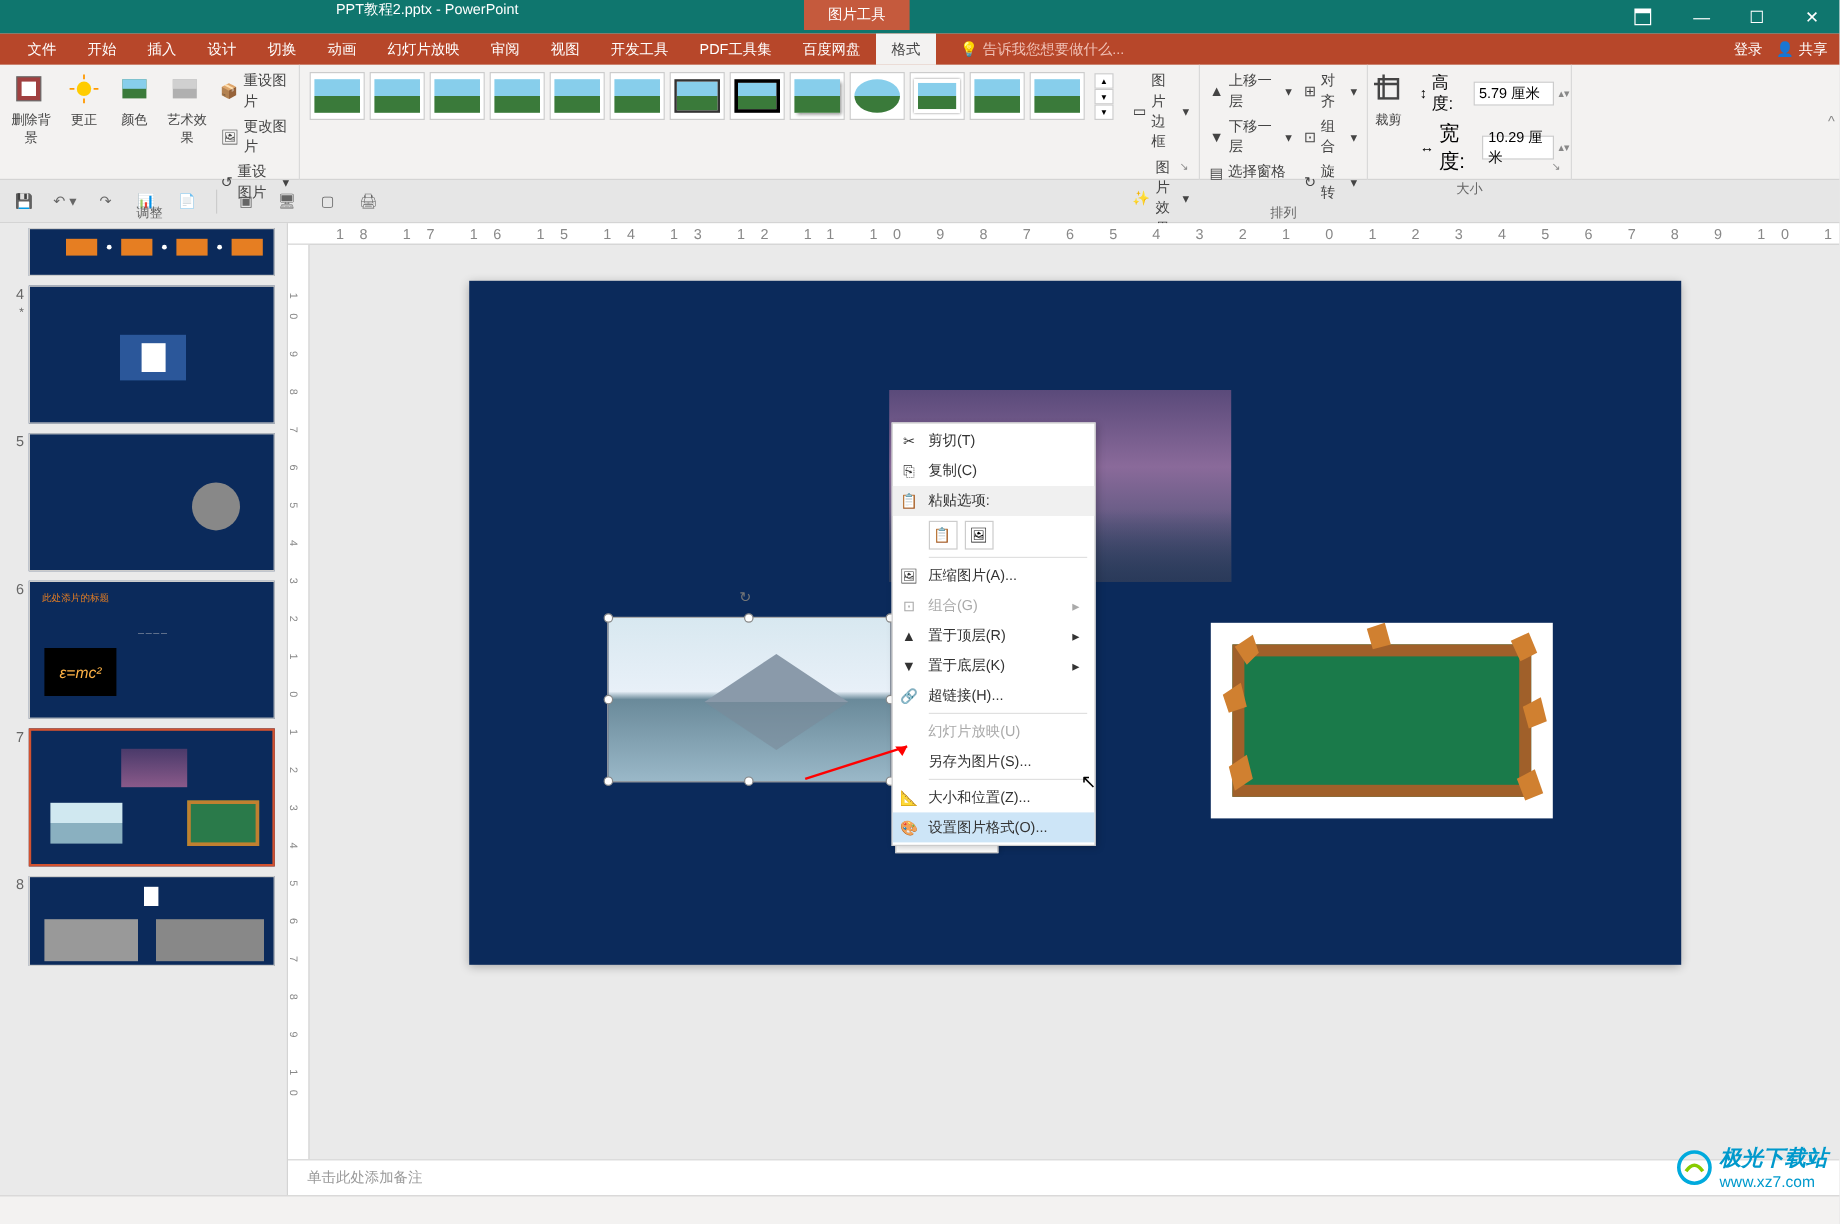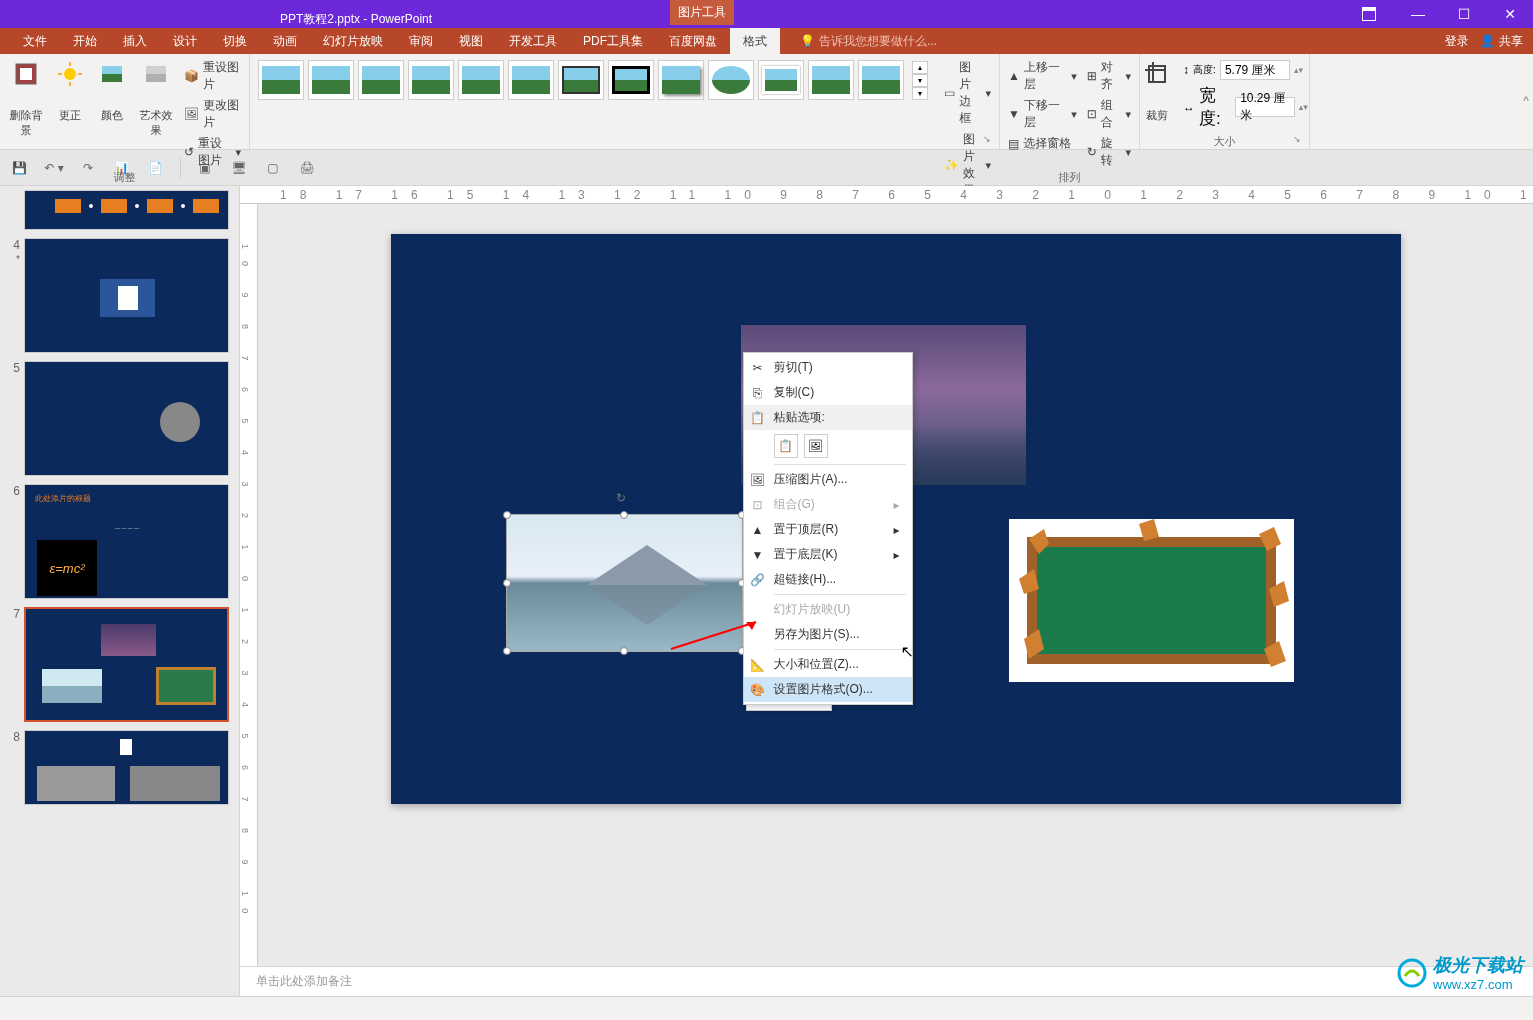--- a/index.html
+++ b/index.html
@@ -1,32 +1,32 @@
 <!DOCTYPE html>
 <html><head>
 <meta charset="utf-8">
 <style>
 *{margin:0;padding:0;box-sizing:border-box;font-family:"Microsoft YaHei",sans-serif;font-size:12px;user-select:none}
 body{background:#e6e6e6;overflow:hidden;width:1533px;height:1020px;position:relative}
-.titlebar{height:28px;background:#6d28d9;display:flex;align-items:flex-end;color:#fff}
+.titlebar{height:28px;background:#0f766e;display:flex;align-items:flex-start;color:#fff}
 .titlebar .title{margin-left:280px;font-size:12px}
-.titlebar .ctx-tab{position:absolute;left:670px;top:0;background:#c55a3d;padding:4px 8px;font-size:12px}
+.titlebar .ctx-tab{position:absolute;left:670px;top:0;background:#c55a3d;padding:4px 20px;font-size:12px}
 .titlebar .win-controls{margin-left:auto;display:flex;align-items:center;gap:0}
 .titlebar .win-btn{width:46px;height:28px;display:flex;align-items:center;justify-content:center;color:#fff;font-size:14px}
 .titlebar .icon-box{display:inline-block;width:14px;height:14px;border:1px solid #fff;margin-right:6px}
 .ribbon-tabs{height:26px;background:#b7472a;display:flex;align-items:center;color:#fff;padding-left:10px;position:relative}
 .ribbon-tabs .tab{padding:0 13px;height:26px;line-height:26px;font-size:12px}
 .ribbon-tabs .tab.active{background:#f3f2f1;color:#444}
 .ribbon-tabs .tell-me{margin-left:20px;color:#f0c0b5;display:flex;align-items:center;gap:4px}
 .ribbon-tabs .right-area{position:absolute;right:10px;display:flex;align-items:center;gap:12px;color:#fff}
 .ribbon{height:96px;background:#f3f2f1;border-bottom:1px solid #d4d4d4;display:flex;position:relative}
 .ribbon-group{display:flex;flex-direction:column;align-items:center;border-right:1px solid #d9d9d9;padding:2px 4px;height:96px}
 .ribbon-group .group-content{flex:1;display:flex;align-items:flex-start;gap:2px}
 .ribbon-group .group-label{font-size:11px;color:#666;padding-bottom:2px}
-.big-btn{display:flex;flex-direction:column;align-items:center;padding:2px 4px;gap:18px;cursor:pointer}
+.big-btn{display:flex;flex-direction:column;padding:2px 4px;gap:2px;cursor:pointer}
 .big-btn .icon{width:32px;height:32px;display:flex;align-items:center;justify-content:center}
 .big-btn .label{font-size:11px;color:#444;text-align:center}
 .small-btn-row{display:flex;flex-direction:column;gap:2px;padding-top:2px}
 .small-btn{display:flex;align-items:center;gap:4px;padding:1px 4px;font-size:11px;color:#444;cursor:pointer}
 .style-gallery{display:flex;gap:4px;align-items:center;padding:4px;flex-wrap:nowrap}
 .style-item{width:46px;height:40px;border:1px solid #ccc;display:flex;align-items:center;justify-content:center;cursor:pointer;background:#fff}
 .style-thumb{width:38px;height:28px;background:linear-gradient(#87ceeb 50%,#3a7a3a 50%)}
 .gallery-end{display:flex;flex-direction:column;gap:0;margin-left:4px}
 .gallery-end div{width:16px;height:13px;border:1px solid #ccc;display:flex;align-items:center;justify-content:center;font-size:8px;background:#fff;cursor:pointer}
 .launcher{position:absolute;right:2px;bottom:2px;width:14px;height:14px;font-size:9px;color:#888;cursor:pointer}
@@ -255,21 +255,21 @@
               <rect x="6" y="6" width="16" height="16" fill="none" stroke="#444" stroke-width="2"></rect>
               <line x1="2" y1="10" x2="22" y2="10" stroke="#444" stroke-width="2"></line>
               <line x1="10" y1="2" x2="10" y2="22" stroke="#444" stroke-width="2"></line>
             </svg>
           </div>
         <div class="label">裁剪</div>
       </div>
       <div class="size-group">
         <div class="size-row">
           <span>↕</span>
-          <span style="font-size:10px">高度:</span>
+          <span style="font-size:14px">高度:</span>
           <div class="size-input">
               <span>5.79 厘米</span>
             </div>
           <span style="font-size:9px;color:#888">▴▾</span>
         </div>
         <div class="size-row">
           <span>↔</span>
           <span style="font-size:17px">宽度:</span>
           <div class="size-input">
               <span>10.29 厘米</span>
@@ -325,21 +325,21 @@
     <div class="slide-thumb">
       <div class="slide-num">5</div>
       <div class="slide-preview">
         <div style="position:absolute;top:40px;left:135px;width:40px;height:40px;background:#888;border-radius:50%"></div>
       </div>
     </div>
     <div class="slide-thumb">
       <div class="slide-num">6</div>
       <div class="slide-preview">
         <div style="position:absolute;top:8px;left:10px;font-size:8px;color:#e67e22">此处添片的标题</div>
-        <div style="position:absolute;top:55px;left:12px;width:60px;height:56px;background:#000;color:#ffb347;font-size:13px;font-style:italic;display:flex;align-items:center;justify-content:center">ε=mc²</div>
+        <div style="position:absolute;top:55px;left:12px;width:60px;height:40px;background:#000;color:#ffb347;font-size:13px;font-style:italic;display:flex;align-items:center;justify-content:center">ε=mc²</div>
         <div style="position:absolute;top:40px;left:90px;font-size:5px;color:#ccc">— — — —</div>
       </div>
     </div>
     <div class="slide-thumb">
       <div class="slide-num">7</div>
       <div class="slide-preview selected">
         <div class="thumb-img" style="top:15px;left:75px;width:55px;height:32px;background:linear-gradient(#4a3a6a,#8a5a8a)"></div>
         <div class="thumb-img" style="top:60px;left:16px;width:60px;height:34px;background:linear-gradient(#d0e8f0 50%,#8ab0c0 50%)"></div>
         <div class="thumb-img" style="top:58px;left:130px;width:60px;height:38px;background:#2a7a4a;border:3px solid #c08030"></div>
       </div>

